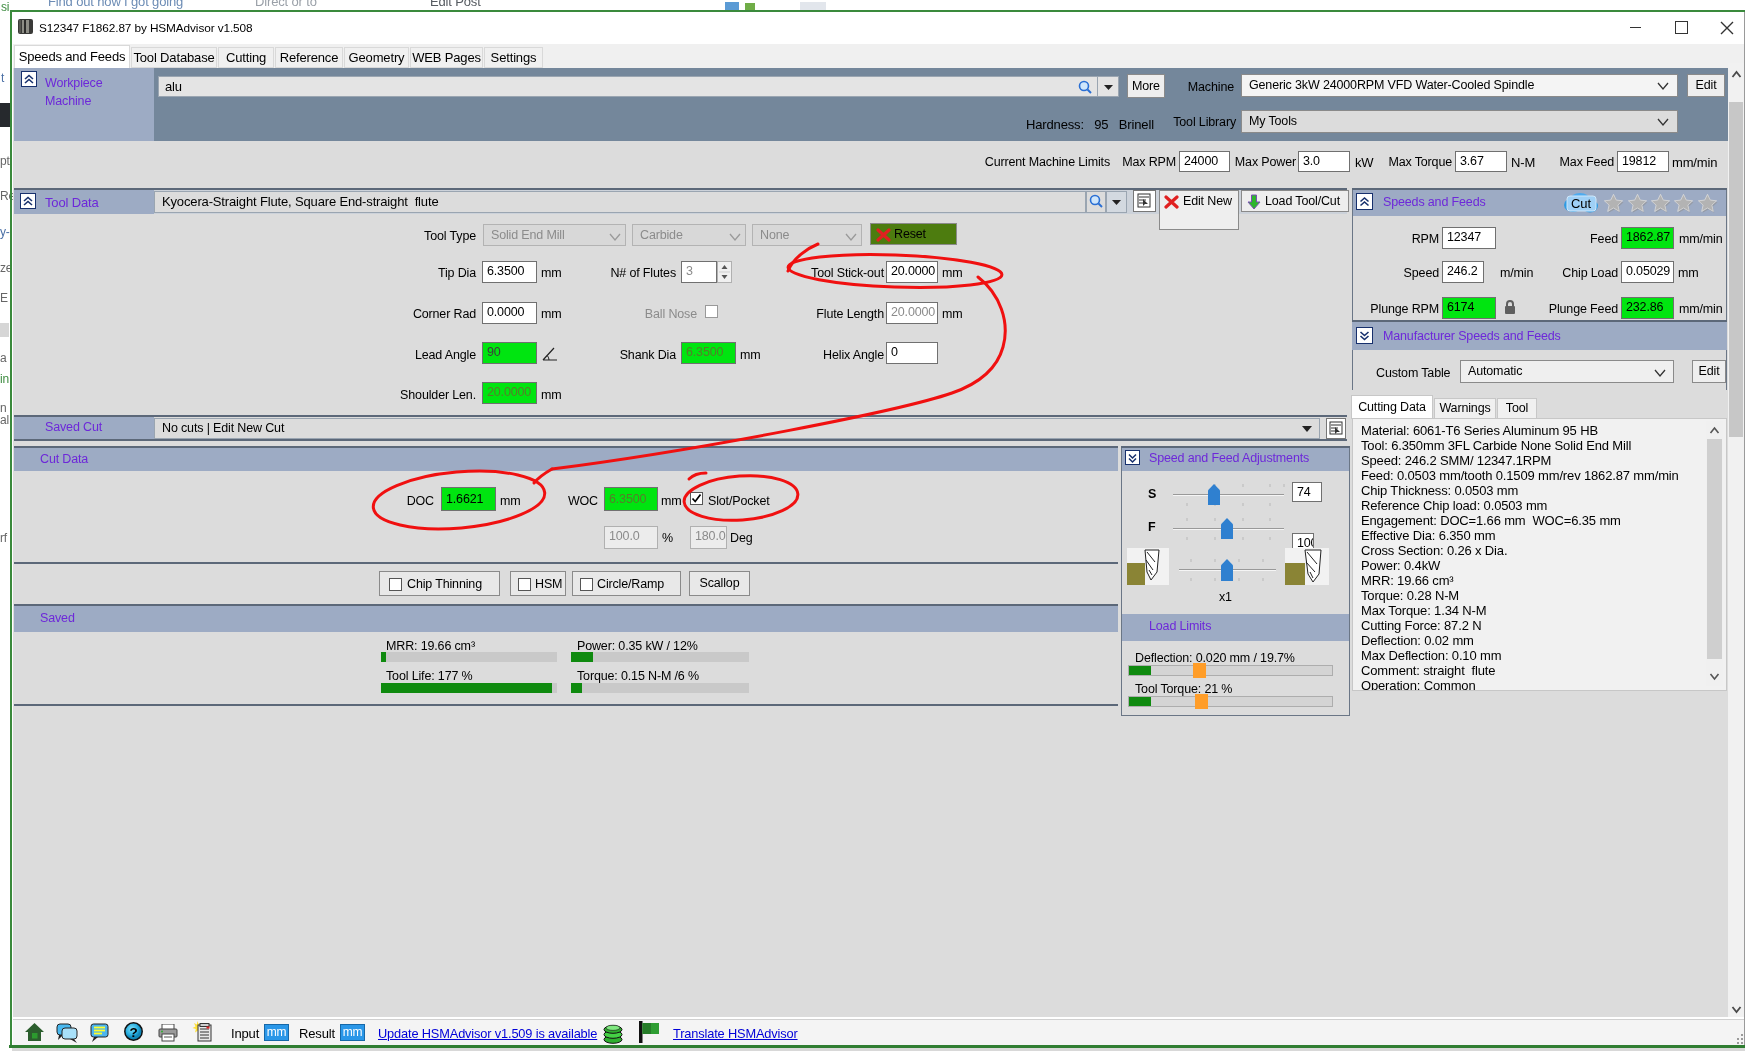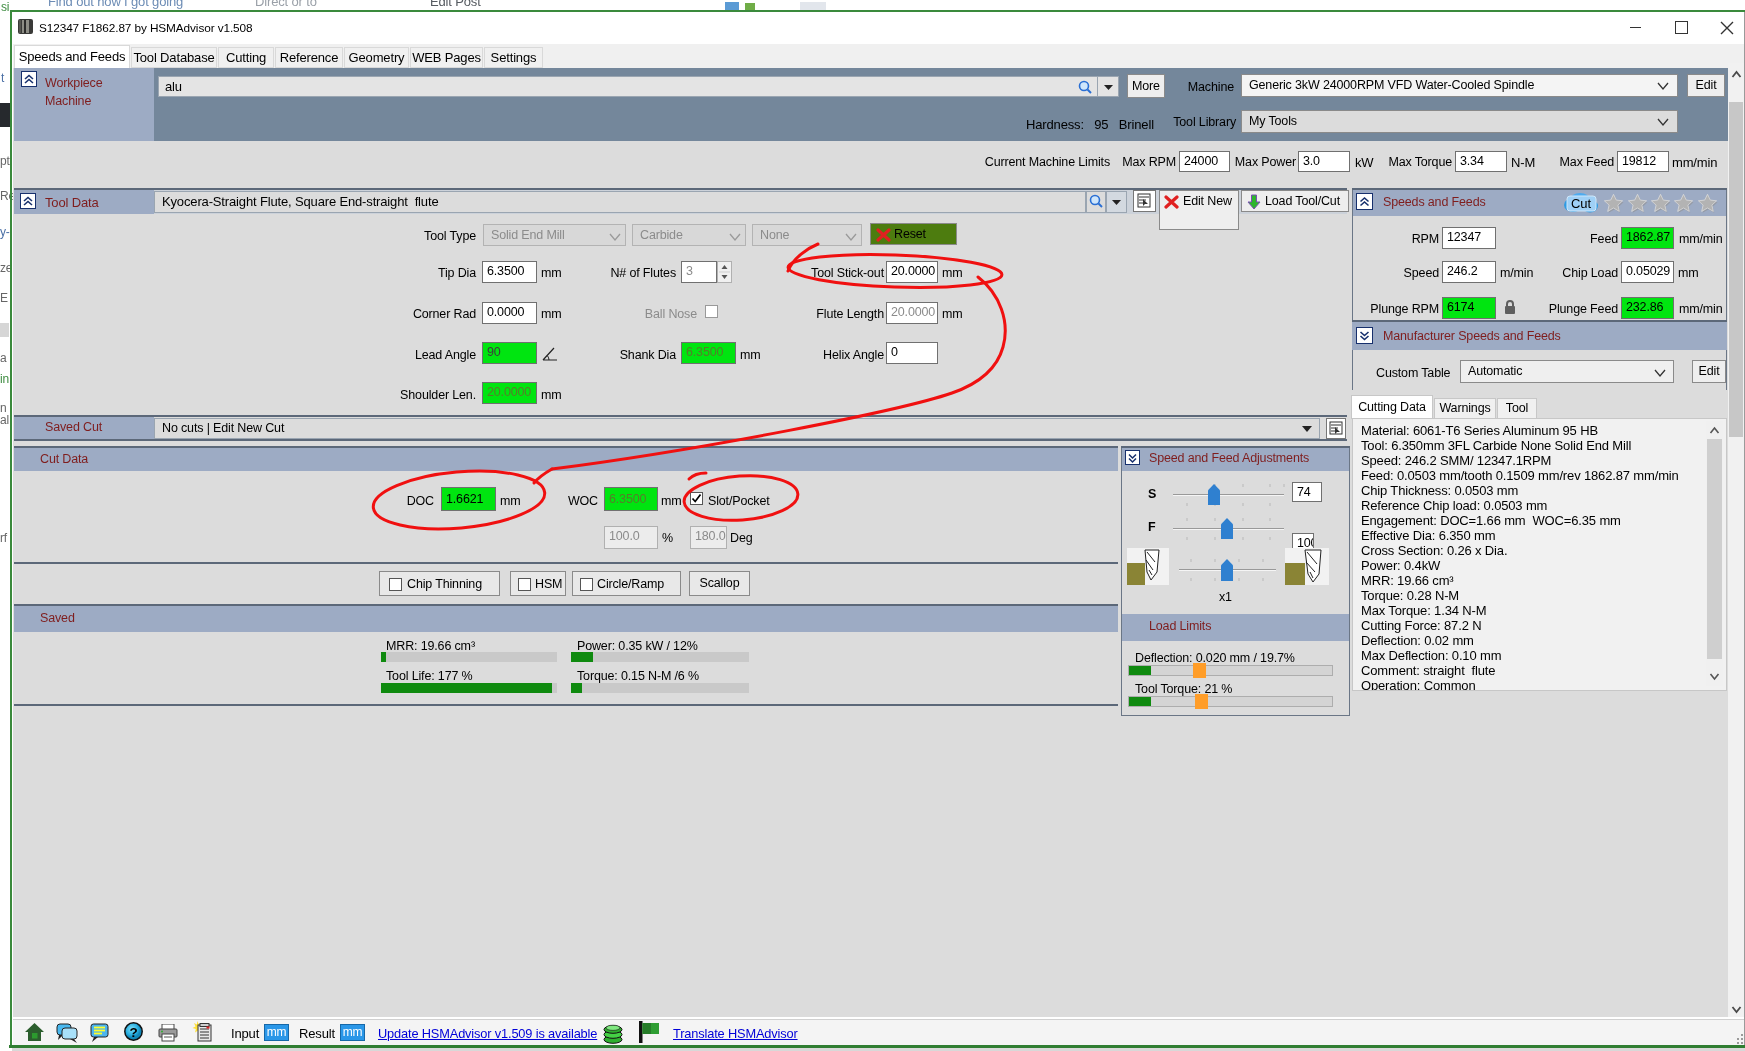--- a/index.html
+++ b/index.html
@@ -4,21 +4,21 @@
 <style>
   html,body{margin:0;padding:0;}
   body{width:1745px;height:1051px;position:relative;overflow:hidden;background:#ffffff;
        font-family:"Liberation Sans", sans-serif;font-size:12.5px;letter-spacing:-0.15px;color:#000;}
   .abs{position:absolute;}
   .lblr{position:absolute;text-align:right;white-space:nowrap;}
   .in{position:absolute;background:#fff;border:1px solid #707070;font-size:12.5px;
       line-height:19px;padding:0 0 0 4px;white-space:nowrap;overflow:hidden;box-sizing:border-box;}
   .green{background:#00e510;}
   .hdr{background:#9dabc4;}
-  .navy{color:#7f1d1d;}
+  .navy{color:#6d28d9;}
   .btn{position:absolute;background:#eeeeee;border:1px solid #8a8a8a;box-sizing:border-box;
        text-align:center;font-size:12.5px;}
   .combo{position:absolute;background:#f2f2f2;border:1px solid #8a8a8a;box-sizing:border-box;
        font-size:12.5px;white-space:nowrap;overflow:hidden;}
   .cbx{position:absolute;width:13px;height:13px;background:#fff;border:1px solid #555;box-sizing:border-box;}
   .bar{position:absolute;background:#c9c9c9;}
   .fill{position:absolute;left:0;top:0;bottom:0;background:#0f8a0f;}
   .seph{position:absolute;background:#5c6879;height:2px;}
   svg{display:block;}
 </style>
@@ -125,21 +125,21 @@
     </svg>
 </div>
 
 <div class="lblr" style="right:635px;top:155px;">Current Machine Limits</div>
 <div class="lblr" style="right:569px;top:155px;">Max RPM</div>
 <div class="in" style="left:1179px;top:151px;width:51px;height:21px;">24000</div>
 <div class="lblr" style="right:449px;top:155px;">Max Power</div>
 <div class="in" style="left:1298px;top:151px;width:52px;height:21px;">3.0</div>
 <div class="abs" style="left:1355px;top:155px;font-size:13px;">kW</div>
 <div class="lblr" style="right:293px;top:155px;">Max Torque</div>
-<div class="in" style="left:1455px;top:151px;width:52px;height:21px;">3.34</div>
+<div class="in" style="left:1455px;top:151px;width:52px;height:21px;">3.67</div>
 <div class="abs" style="left:1511px;top:155px;font-size:13px;">N-M</div>
 <div class="lblr" style="right:131px;top:155px;">Max Feed</div>
 <div class="in" style="left:1617px;top:151px;width:52px;height:21px;">19812</div>
 <div class="abs" style="left:1672px;top:155px;font-size:13px;">mm/min</div>
 
 <div class="seph" style="left:14px;top:188px;width:1333px;"></div>
 <div class="abs" style="left:14px;top:190px;width:1333px;height:24px;background:#ccd2da;"></div>
 <div class="abs hdr" style="left:14px;top:190px;width:140px;height:24px;"></div>
 <div class="abs" style="left:20px;top:193px;width:16px;height:16px;background:#fff;border:1px solid #17306d;box-sizing:border-box;">
   <svg width="14" height="14">
@@ -452,21 +452,21 @@
       <path transform="translate(94,0.8)" d="M9.5,0.5 L12.3,6.3 L18.6,7 L13.9,11.3 L15.3,17.6 L9.5,14.2 L3.7,17.6 L5.1,11.3 L0.4,7 L6.7,6.3 Z"></path>
     </g>
   </svg>
 </div>
 <div class="lblr" style="right:306px;top:232px;">RPM</div>
 <div class="in" style="left:1442px;top:227px;width:54px;height:22px;">12347</div>
 <div class="lblr" style="right:127px;top:232px;">Feed</div>
 <div class="in green" style="left:1621px;top:227px;width:53px;height:22px;">1862.87</div>
 <div class="abs" style="left:1679px;top:232px;">mm/min</div>
 <div class="lblr" style="right:306px;top:266px;">Speed</div>
-<div class="in" style="left:1442px;top:261px;width:54px;height:22px;">246.2</div>
+<div class="in" style="left:1442px;top:261px;width:42px;height:22px;">246.2</div>
 <div class="abs" style="left:1500px;top:266px;">m/min</div>
 <div class="lblr" style="right:127px;top:266px;">Chip Load</div>
 <div class="in" style="left:1621px;top:261px;width:53px;height:22px;">0.05029</div>
 <div class="abs" style="left:1678px;top:266px;">mm</div>
 <div class="lblr" style="right:306px;top:302px;">Plunge RPM</div>
 <div class="in green" style="left:1442px;top:297px;width:54px;height:22px;">6174</div>
 <svg class="abs" style="left:1503px;top:299px;" width="14" height="16">
     <path d="M4,7 L4,5 a3,3 0 0 1 6,0 L10,7" fill="none" stroke="#5f5f5f" stroke-width="2"></path>
     <rect x="2" y="7" width="10" height="8" rx="1" fill="#5f5f5f"></rect>
   </svg>

